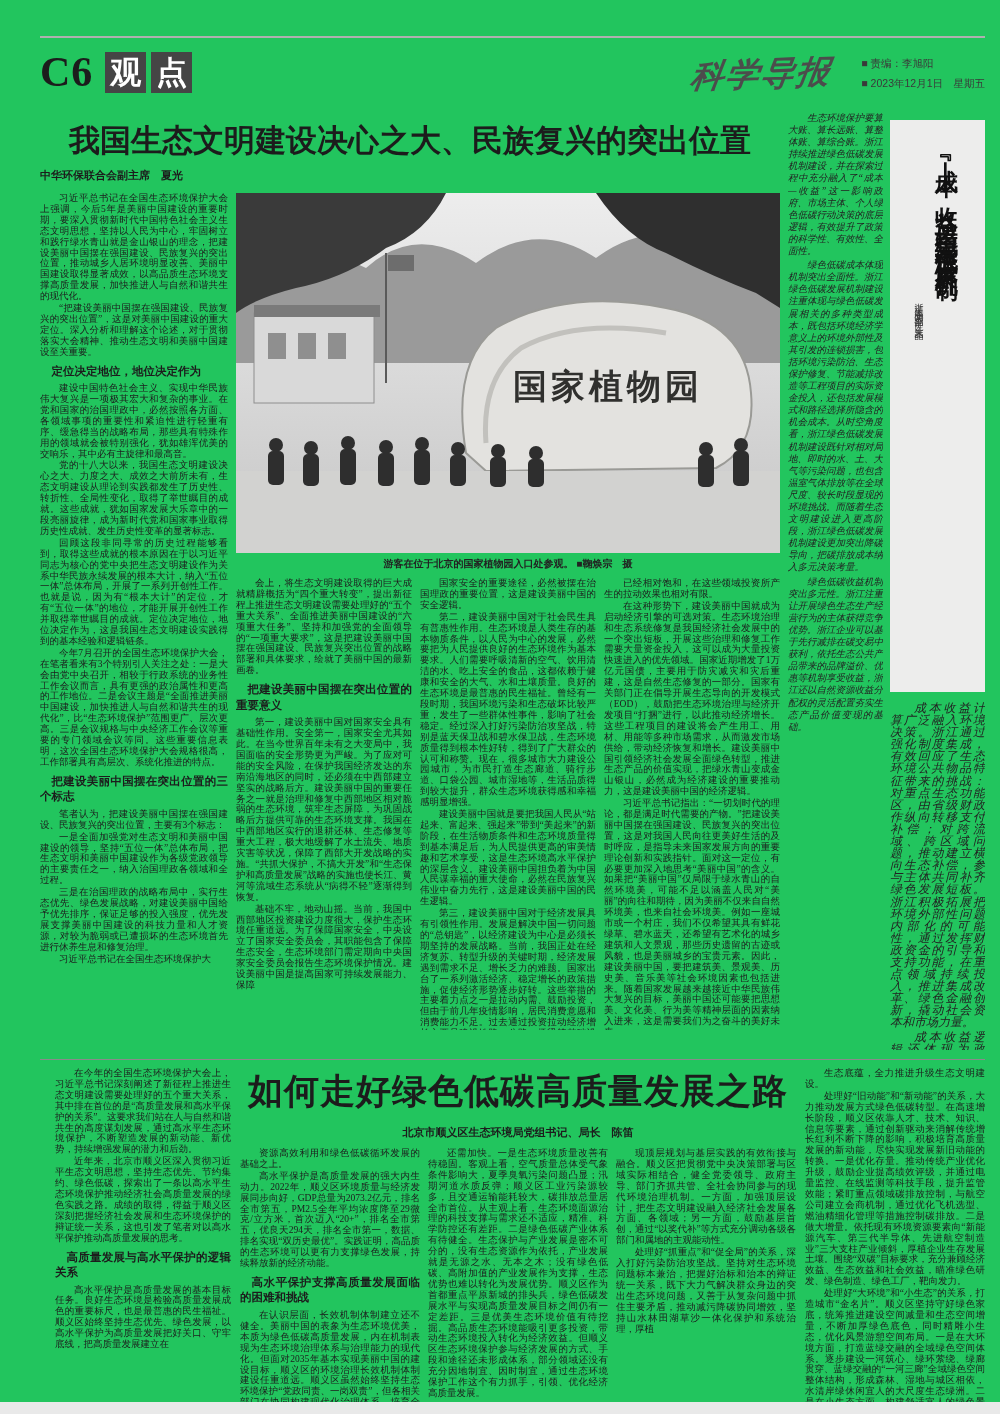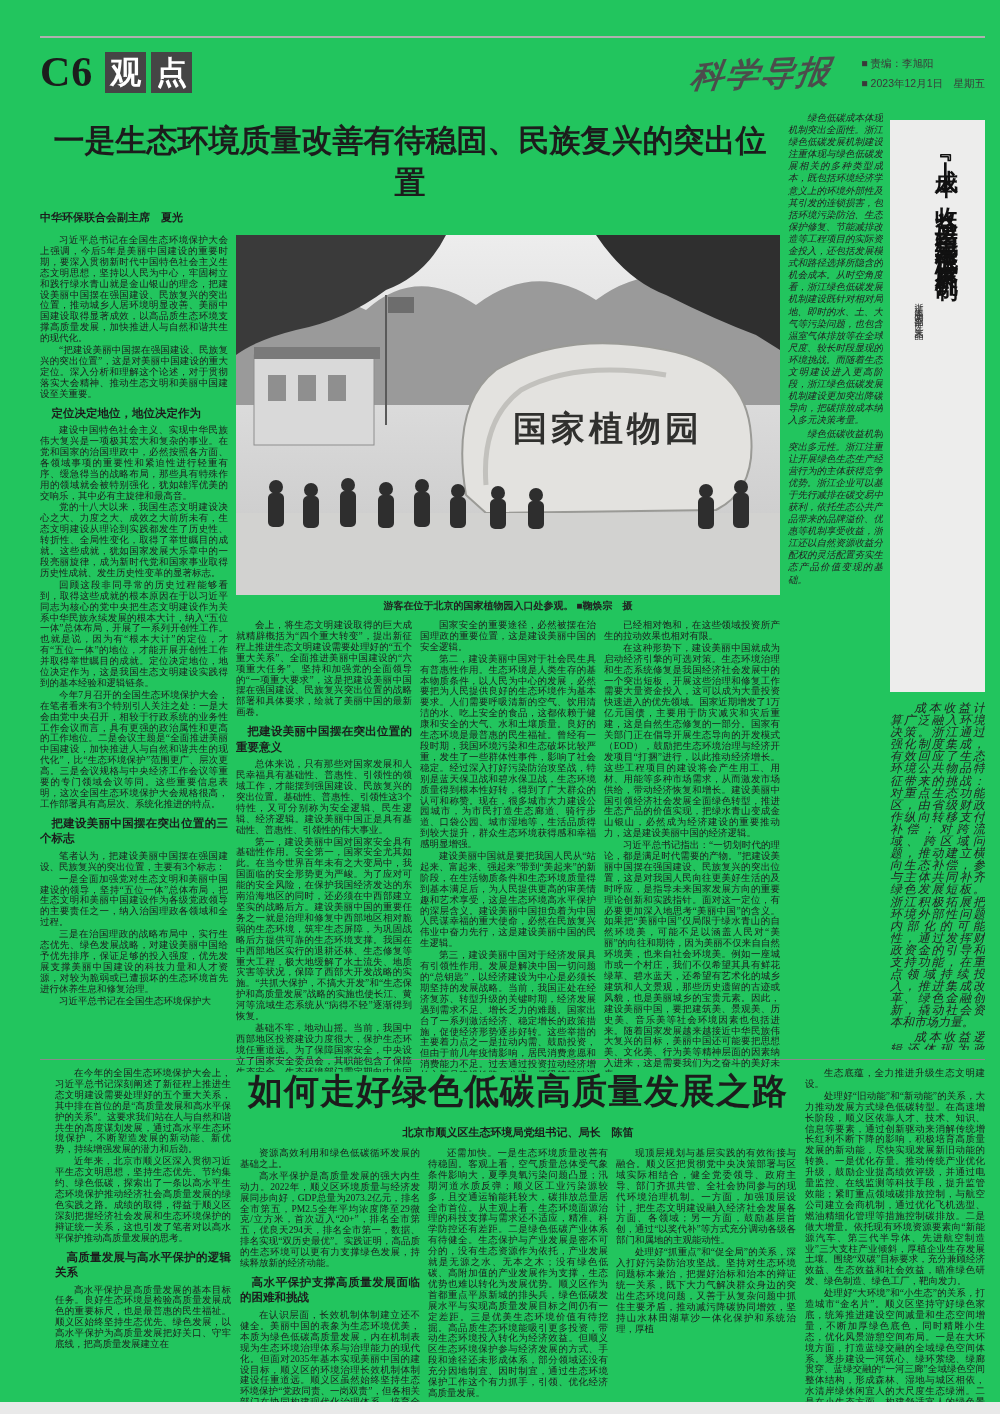--- a/index.html
+++ b/index.html
@@ -83,21 +83,21 @@
     <div class="mast-spacer"></div>
     <div class="paper-logo">科学导报</div>
     <div class="mast-info">
       <div>■ 责编：李旭阳</div>
       <div>■ 2023年12月1日　星期五</div>
     </div>
   </div>
 
   <div class="main-wrap">
     <div class="main-left">
-      <h1 class="main-headline">一是生态环境质量改善有待稳固、民族复兴的突出位置</h1>
+      <h1 class="main-headline">我国生态文明建设决心之大、民族复兴的突出位置</h1>
       <div class="main-byline">中华环保联合会副主席　夏光</div>
       <div class="main-body">
         <div class="colnarrow bodycol">
             <p class="para">习近平总书记在全国生态环境保护大会上强调，今后5年是美丽中国建设的重要时期，要深入贯彻新时代中国特色社会主义生态文明思想，坚持以人民为中心，牢固树立和践行绿水青山就是金山银山的理念，把建设美丽中国摆在强国建设、民族复兴的突出位置，推动城乡人居环境明显改善、美丽中国建设取得显著成效，以高品质生态环境支撑高质量发展，加快推进人与自然和谐共生的现代化。</p>
             <p class="para">“把建设美丽中国摆在强国建设、民族复兴的突出位置”，这是对美丽中国建设的重大定位。深入分析和理解这个论述，对于贯彻落实大会精神、推动生态文明和美丽中国建设至关重要。</p>
             <h3 class="sub">定位决定地位，地位决定作为</h3>
             <p class="para">建设中国特色社会主义、实现中华民族伟大复兴是一项极其宏大和复杂的事业。在党和国家的治国理政中，必然按照各方面、各领域事项的重要性和紧迫性进行轻重有序、缓急得当的战略布局，那些具有特殊作用的领域就会被特别强化，犹如雄浑优美的交响乐，其中必有主旋律和最高音。</p>
             <p class="para">党的十八大以来，我国生态文明建设决心之大、力度之大、成效之大前所未有，生态文明建设从理论到实践都发生了历史性、转折性、全局性变化，取得了举世瞩目的成就。这些成就，犹如国家发展大乐章中的一段亮丽旋律，成为新时代党和国家事业取得历史性成就、发生历史性变革的显著标志。</p>
             <p class="para">回顾这段非同寻常的历史过程能够看到，取得这些成就的根本原因在于以习近平同志为核心的党中央把生态文明建设作为关系中华民族永续发展的根本大计，纳入“五位一体”总体布局，开展了一系列开创性工作。也就是说，因为有“根本大计”的定位，才有“五位一体”的地位，才能开展开创性工作并取得举世瞩目的成就。定位决定地位，地位决定作为，这是我国生态文明建设实践得到的基本经验和逻辑链条。</p>
             <p class="para">今年7月召开的全国生态环境保护大会，在笔者看来有3个特别引人关注之处：一是大会由党中央召开，相较于行政系统的业务性工作会议而言，具有更强的政治属性和更高的工作地位。二是会议主题是“全面推进美丽中国建设，加快推进人与自然和谐共生的现代化”，比“生态环境保护”范围更广、层次更高。三是会议规格与中央经济工作会议等重要的专门领域会议等同。这些重要信息表明，这次全国生态环境保护大会规格很高，工作部署具有高层次、系统化推进的特点。</p>
@@ -162,21 +162,20 @@
             </svg>
           </div>
           <div class="caption">
             <span>游客在位于北京的国家植物园入口处参观。</span>
             <span>■鞠焕宗　摄</span>
           </div>
           <div class="under-cols">
             <div class="c bodycol">
                 <p class="para">会上，将生态文明建设取得的巨大成就精辟概括为“四个重大转变”，提出新征程上推进生态文明建设需要处理好的“五个重大关系”、全面推进美丽中国建设的“六项重大任务”、坚持和加强党的全面领导的“一项重大要求”，这是把建设美丽中国摆在强国建设、民族复兴突出位置的战略部署和具体要求，绘就了美丽中国的最新画卷。</p>
                 <h3 class="sub">把建设美丽中国摆在突出位置的重要意义</h3>
-                <p class="para">总体来说，只有那些对国家发展和人民幸福具有基础性、普惠性、引领性的领域工作，才能摆到强国建设、民族复兴的突出位置。基础性、普惠性、引领性这3个特性，又可分别称为安全逻辑、民生逻辑、经济逻辑。建设美丽中国正是具有基础性、普惠性、引领性的伟大事业。</p>
                 <p class="para">第一，建设美丽中国对国家安全具有基础性作用。安全第一，国家安全尤其如此。在当今世界百年未有之大变局中，我国面临的安全形势更为严峻。为了应对可能的安全风险，在保护我国经济发达的东南沿海地区的同时，还必须在中西部建立坚实的战略后方。建设美丽中国的重要任务之一就是治理和修复中西部地区相对脆弱的生态环境，筑牢生态屏障，为巩固战略后方提供可靠的生态环境支撑。我国在中西部地区实行的退耕还林、生态修复等重大工程，极大地缓解了水土流失、地质灾害等状况，保障了西部大开发战略的实施。“共抓大保护，不搞大开发”和“生态保护和高质量发展”战略的实施也使长江、黄河等流域生态系统从“病得不轻”逐渐得到恢复。</p>
                 <p class="para">基础不牢，地动山摇。当前，我国中西部地区投资建设力度很大，保护生态环境任重道远。为了保障国家安全，中央设立了国家安全委员会，其职能包含了保障生态安全，生态环境部门需定期向中央国家安全委员会报告生态环境保护情况。建设美丽中国是提高国家可持续发展能力、保障</p>
               </div>
             <div class="c bodycol">
                 <p class="para">国家安全的重要途径，必然被摆在治国理政的重要位置，这是建设美丽中国的安全逻辑。</p>
                 <p class="para">第二，建设美丽中国对于社会民生具有普惠性作用。生态环境是人类生存的基本物质条件，以人民为中心的发展，必然要把为人民提供良好的生态环境作为基本要求。人们需要呼吸清新的空气、饮用清洁的水、吃上安全的食品，这都依赖于健康和安全的大气、水和土壤质量。良好的生态环境是最普惠的民生福祉。曾经有一段时期，我国环境污染和生态破坏比较严重，发生了一些群体性事件，影响了社会稳定。经过深入打好污染防治攻坚战，特别是蓝天保卫战和碧水保卫战，生态环境质量得到根本性好转，得到了广大群众的认可和称赞。现在，很多城市大力建设公园城市，为市民打造生态廊道、骑行步道、口袋公园、城市湿地等，生活品质得到较大提升，群众生态环境获得感和幸福感明显增强。</p>
                 <p class="para">建设美丽中国就是要把我国人民从“站起来、富起来、强起来”带到“美起来”的新阶段，在生活物质条件和生态环境质量得到基本满足后，为人民提供更高的审美情趣和艺术享受，这是生态环境高水平保护的深层含义。建设美丽中国担负着为中国人民谋幸福的重大使命，必然在民族复兴伟业中奋力先行，这是建设美丽中国的民生逻辑。</p>
                 <p class="para">第三，建设美丽中国对于经济发展具有引领性作用。发展是解决中国一切问题的“总钥匙”，以经济建设为中心是必须长期坚持的发展战略。当前，我国正处在经济复苏、转型升级的关键时期，经济发展遇到需求不足、增长乏力的难题。国家出台了一系列激活经济、稳定增长的政策措施，促使经济形势逐步好转。这些举措的主要着力点之一是拉动内需、鼓励投资，但由于前几年疫情影响，居民消费意愿和消费能力不足。过去通过投资拉动经济增长主要是建设铁路、公路、桥梁等基础设施，但目前这些基础设施</p>
               </div>
             <div class="c bodycol">
@@ -184,20 +183,21 @@
                 <p class="para">在这种形势下，建设美丽中国就成为启动经济引擎的可选对策。生态环境治理和生态系统修复是我国经济社会发展中的一个突出短板，开展这些治理和修复工作需要大量资金投入，这可以成为大量投资快速进入的优先领域。国家近期增发了1万亿元国债，主要用于防灾减灾和灾后重建，这是自然生态修复的一部分。国家有关部门正在倡导开展生态导向的开发模式（EOD），鼓励把生态环境治理与经济开发项目“打捆”进行，以此推动经济增长。这些工程项目的建设将会产生用工、用材、用能等多种市场需求，从而激发市场供给，带动经济恢复和增长。建设美丽中国引领经济社会发展全面绿色转型，推进生态产品的价值实现，把绿水青山变成金山银山，必然成为经济建设的重要推动力，这是建设美丽中国的经济逻辑。</p>
                 <p class="para">习近平总书记指出：“一切划时代的理论，都是满足时代需要的产物。”把建设美丽中国摆在强国建设、民族复兴的突出位置，这是对我国人民向往更美好生活的及时呼应，是指导未来国家发展方向的重要理论创新和实践指针。面对这一定位，有必要更加深入地思考“美丽中国”的含义。如果把“美丽中国”仅局限于绿水青山的自然环境美，可能不足以涵盖人民对“美丽”的向往和期待，因为美丽不仅来自自然环境美，也来自社会环境美。例如一座城市或一个村庄，我们不仅希望其具有鲜花绿草、碧水蓝天，还希望有艺术化的城乡建筑和人文景观，那些历史遗留的古迹或风貌，也是美丽城乡的宝贵元素。因此，建设美丽中国，要把建筑美、景观美、历史美、音乐美等社会环境因素也包括进来。随着国家发展越来越接近中华民族伟大复兴的目标，美丽中国还可能要把思想美、文化美、行为美等精神层面的因素纳入进来，这是需要我们为之奋斗的美好未来。</p>
               </div>
           </div>
         </div>
       </div>
     </div>
 
     <div class="sidebar">
       <div class="side-kai kai">
+          <p class="para">生态环境保护要算大账、算长远账、算整体账、算综合账。浙江持续推进绿色低碳发展机制建设，并在探索过程中充分融入了“成本—收益”这一影响政府、市场主体、个人绿色低碳行动决策的底层逻辑，有效提升了政策的科学性、有效性、全面性。</p>
           <p class="para">绿色低碳成本体现机制突出全面性。浙江绿色低碳发展机制建设注重体现与绿色低碳发展相关的多种类型成本，既包括环境经济学意义上的环境外部性及其引发的连锁损害，包括环境污染防治、生态保护修复、节能减排改造等工程项目的实际资金投入，还包括发展模式和路径选择所隐含的机会成本。从时空角度看，浙江绿色低碳发展机制建设既针对相对局地、即时的水、土、大气等污染问题，也包含温室气体排放等在全球尺度、较长时段显现的环境挑战。而随着生态文明建设进入更高阶段，浙江绿色低碳发展机制建设更加突出降碳导向，把碳排放成本纳入多元决策考量。</p>
           <p class="para">绿色低碳收益机制突出多元性。浙江注重让开展绿色生态生产经营行为的主体获得竞争优势。浙江企业可以基于先行减排在碳交易中获利，依托生态公共产品带来的品牌溢价、优惠等机制享受收益，浙江还以自然资源收益分配权的灵活配置夯实生态产品价值变现的基础。</p>
         </div>
       <div class="side-right">
         <div class="side-titlebox">
           <div class="vert-wrap">
             <div class="vert-title">『成本—收益』逻辑完善绿色低碳发展机制</div>
             <div class="vert-author">
               <span>浙江生态文明干部学院</span>
               <span>朱晶晶</span>

